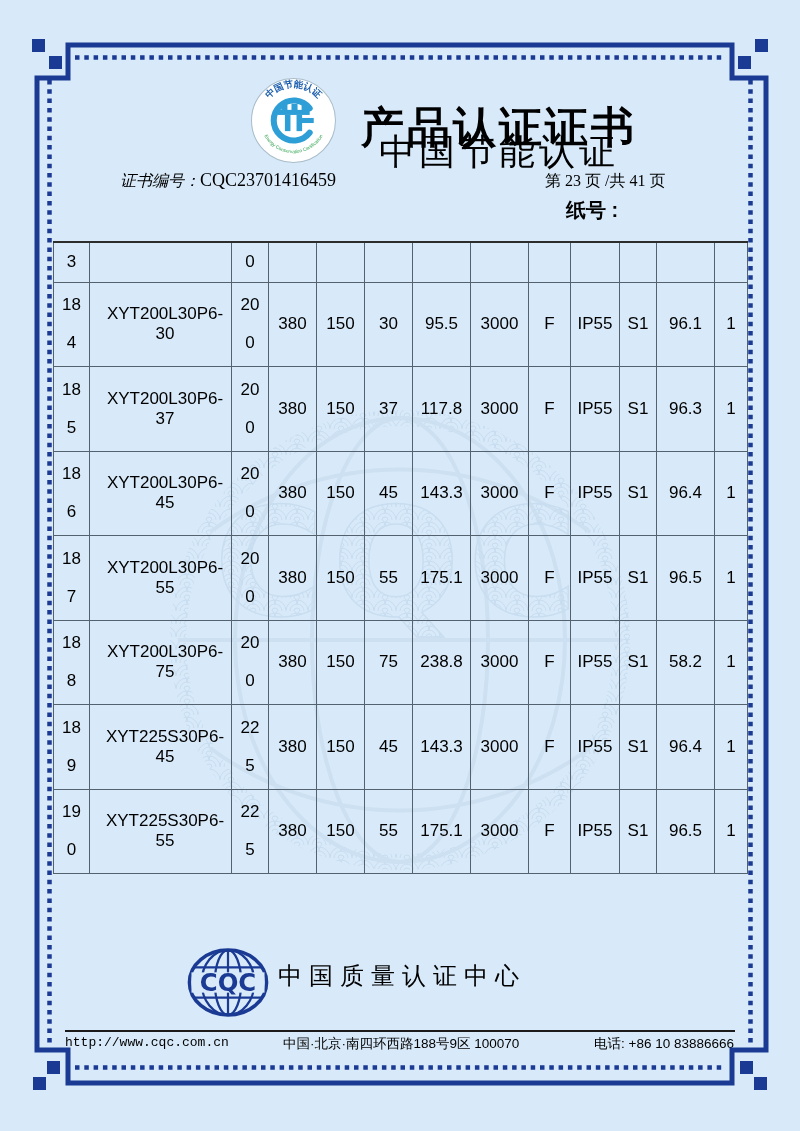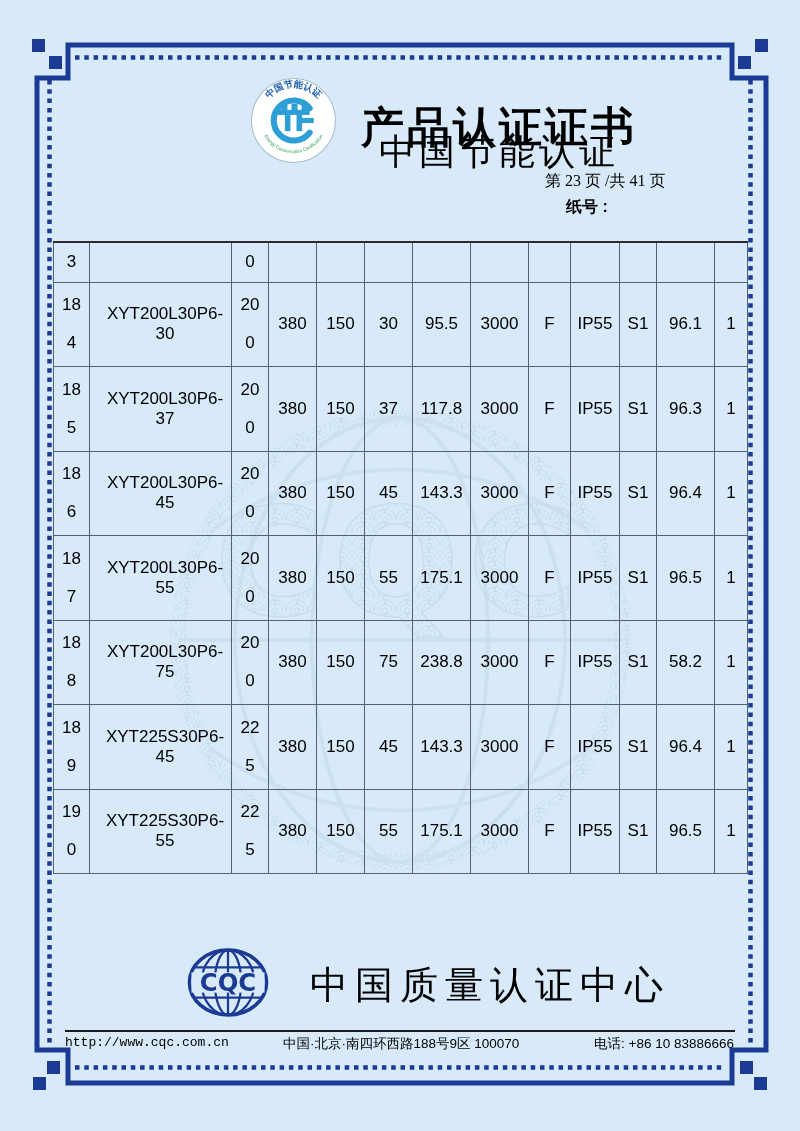--- a/index.html
+++ b/index.html
@@ -26,21 +26,21 @@
   .doc-subtitle{
     position:absolute;left:338px;top:128px;width:322px;
     text-align:center;font-size:36px;letter-spacing:4px;
     z-index:2;white-space:nowrap;
   }
   .cert-line{position:absolute;left:120px;top:170px;z-index:2;font-family:"Liberation Serif",serif;}
   .cert-line .lbl{font-size:16px;font-style:italic;}
   .cert-line .num{font-size:18px;font-style:normal;}
   .page-info{position:absolute;left:545px;top:171px;z-index:2;font-family:"Liberation Serif",serif;font-size:16px;}
   .usage-note{position:absolute;left:115px;top:197px;z-index:2;font-size:16px;font-weight:bold;letter-spacing:0.5px;}
-  .paper-no{position:absolute;left:566px;top:197px;z-index:2;font-size:16px;font-weight:bold;}
+  .paper-no{position:absolute;left:566px;top:197px;z-index:2;font-size:20px;font-weight:bold;}
 
   
   .spec-table{
     position:absolute;left:53px;top:241px;width:694px;z-index:2;
     border-collapse:collapse;table-layout:fixed;
     background:transparent;
   }
   .spec-table{border:1px solid #53626e;border-top:2.5px solid #2c2c2c;}
   .spec-table td{
     border:1px solid #53626e;
@@ -50,21 +50,21 @@
   .spec-table tr{height:84.5px;}
   .spec-table tr.partial{height:40px;}
   .spec-table td.c-no,.spec-table td.c-frame{white-space:pre-line;line-height:38px;}
   .spec-table tr.partial td{line-height:normal;}
   .spec-table td.c-model{text-align:center;padding-left:9px;}
 
   
   .cqc-logo{position:absolute;left:186px;top:948px;width:84px;height:69px;z-index:2;}
   .org-name{
     position:absolute;left:278px;top:960px;z-index:2;
-    font-size:38px;letter-spacing:7px;white-space:nowrap;margin-left:32px;
+    font-size:24px;letter-spacing:7px;white-space:nowrap;
   }
 
   
   .footer-rule{position:absolute;left:65px;top:1030px;width:670px;height:1.5px;background:#1b1b1b;z-index:2;}
   .f-url{position:absolute;left:65px;top:1035px;z-index:2;font-family:"Liberation Mono",monospace;font-size:13px;}
   .f-address{position:absolute;left:283px;top:1035px;z-index:2;font-size:13.5px;}
   .f-phone{position:absolute;right:66px;top:1035px;z-index:2;font-size:13.5px;}
 </style>
 </head>
 <body>
@@ -138,20 +138,23 @@
         <rect x="-8.5" y="-5.5" width="5.5" height="16"></rect>
         <rect x="3" y="-5.5" width="5.5" height="16"></rect>
         <rect x="7" y="-2.5" width="13" height="5"></rect>
       </g>
     </g>
   </svg>
 
   <div class="doc-title">产品认证证书</div>
   <div class="doc-subtitle">中国节能认证</div>
 
+  <div class="cert-line">
+    <span class="lbl">证书编号：</span><span class="num">CQC23701416459</span>
+  </div>
   <div class="page-info">第 23 页 /共 41 页</div>
   <div class="paper-no">纸号 :</div>
 
   <table class="spec-table">
     <colgroup>
       <col style="width:36px">
         <col style="width:142px">
         <col style="width:37px">
       <col style="width:48px">
         <col style="width:48px">

